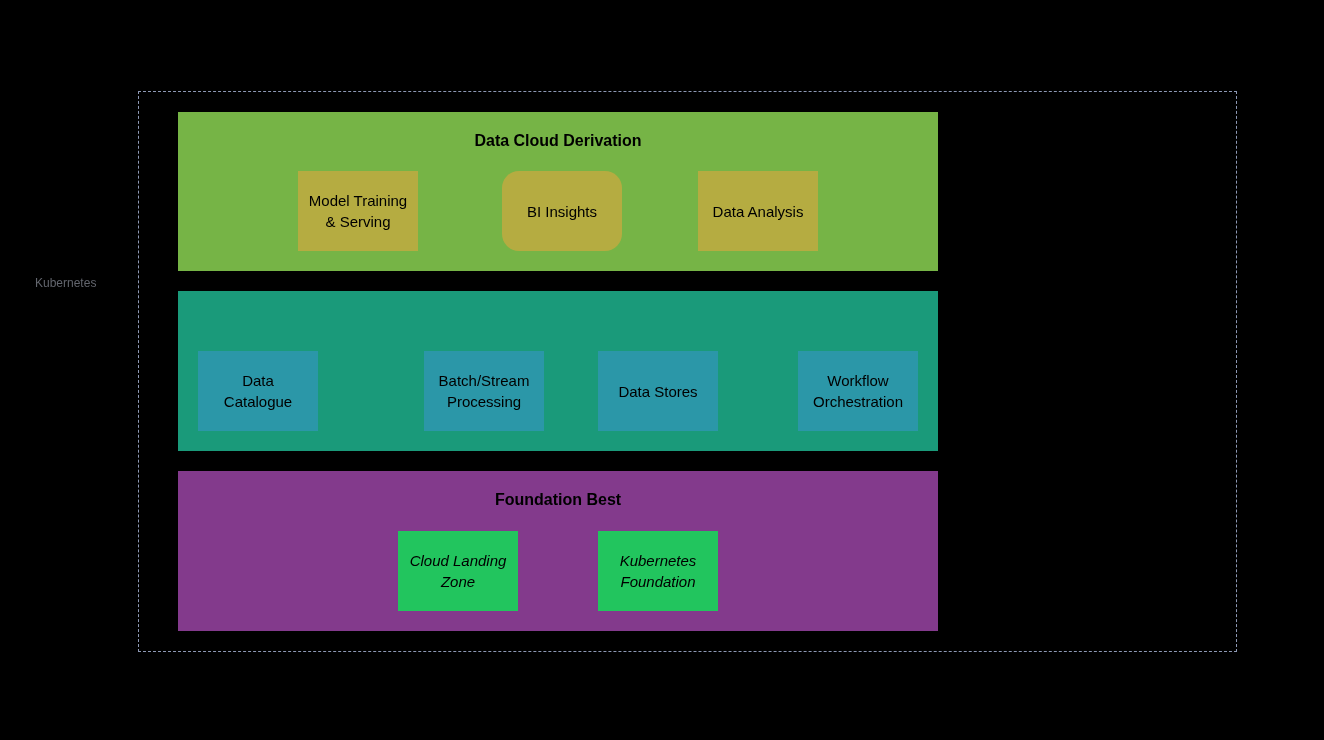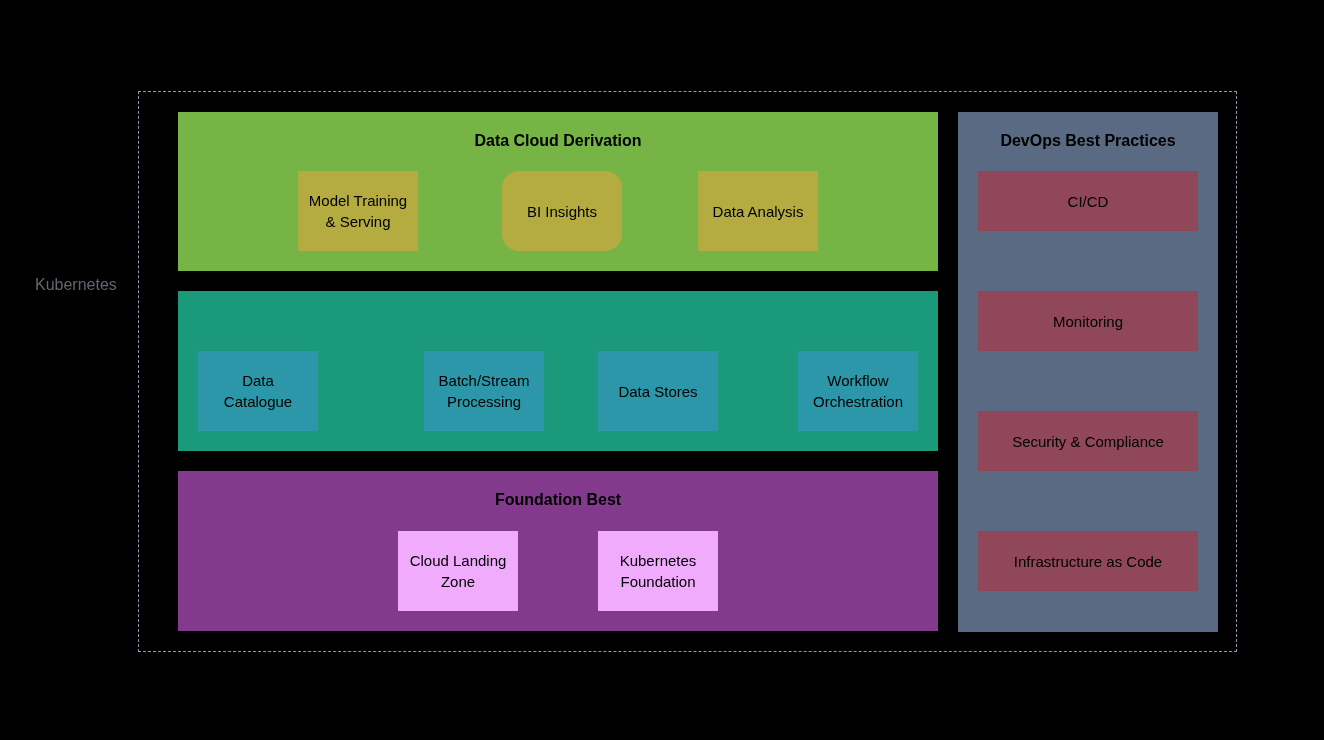--- a/index.html
+++ b/index.html
@@ -22,21 +22,21 @@
     width: 1099px;
     height: 561px;
     border: 1px dashed #8e99b5;
     box-sizing: border-box;
   }
   .cluster-label {
     position: absolute;
     left: 35px;
     top: 276px;
     color: #63666e;
-    font-size: 16px;
+    font-size: 12px;
     white-space: nowrap;
   }
   .layer {
     position: absolute;
     left: 178px;
     width: 760px;
     box-sizing: border-box;
   }
   .layer-title, .sidebar-title {
     position: absolute;
@@ -60,21 +60,21 @@
     justify-content: center;
     text-align: center;
     font-size: 15px;
     line-height: 21px;
     color: #000000;
     padding: 0 9px;
     box-sizing: border-box;
   }
   .node-yellow { background: #b5ac41; }
   .node-cyan   { background: #2b97a8; }
-  .node-blue   { background: #f0abfc; }
+  .node-blue   { background: #22c55e; font-style: italic; }
   .sidebar {
     position: absolute;
     left: 958px;
     top: 112px;
     width: 260px;
     height: 520px;
     background: #5a6a82;
   }
   .sidebar-node {
     position: absolute;
@@ -112,21 +112,14 @@
     <div class="node node-cyan" style="left:420px; top:60px;">Data Stores</div>
     <div class="node node-cyan" style="left:620px; top:60px;">Workflow Orchestration</div>
   </div>
 
   <div class="layer layer-purple">
     <div class="layer-title">Foundation Best</div>
     <div class="node node-blue" style="left:220px; top:60px;">Cloud Landing Zone</div>
     <div class="node node-blue" style="left:420px; top:60px;">Kubernetes Foundation</div>
   </div>
 
-  <div class="sidebar">
-    <div class="sidebar-title">DevOps Best Practices</div>
-    <div class="sidebar-node" style="top:59px;">CI/CD</div>
-    <div class="sidebar-node" style="top:179px;">Monitoring</div>
-    <div class="sidebar-node" style="top:299px;">Security &amp; Compliance</div>
-    <div class="sidebar-node" style="top:419px;">Infrastructure as Code</div>
-  </div>
 
 </div>
 
 </body></html>

